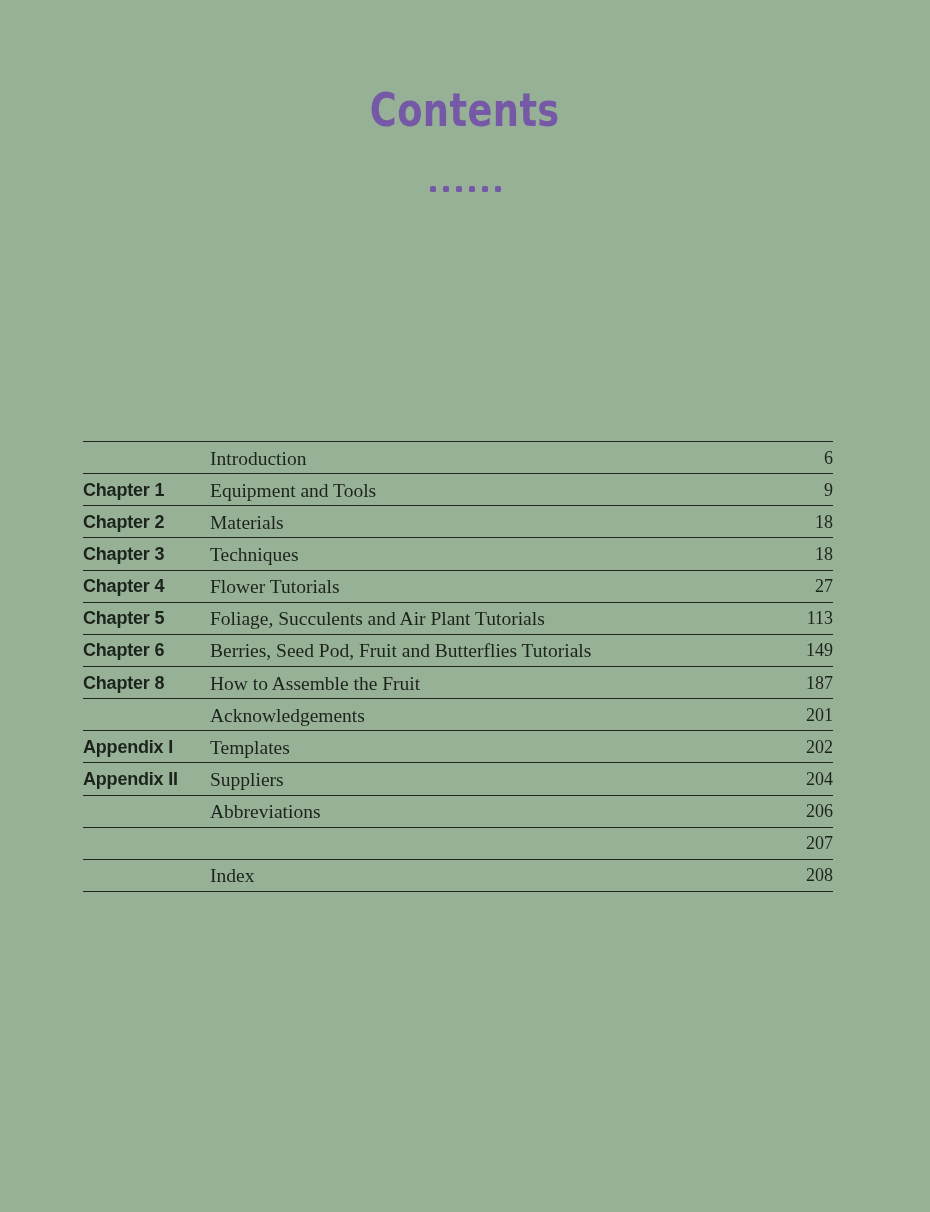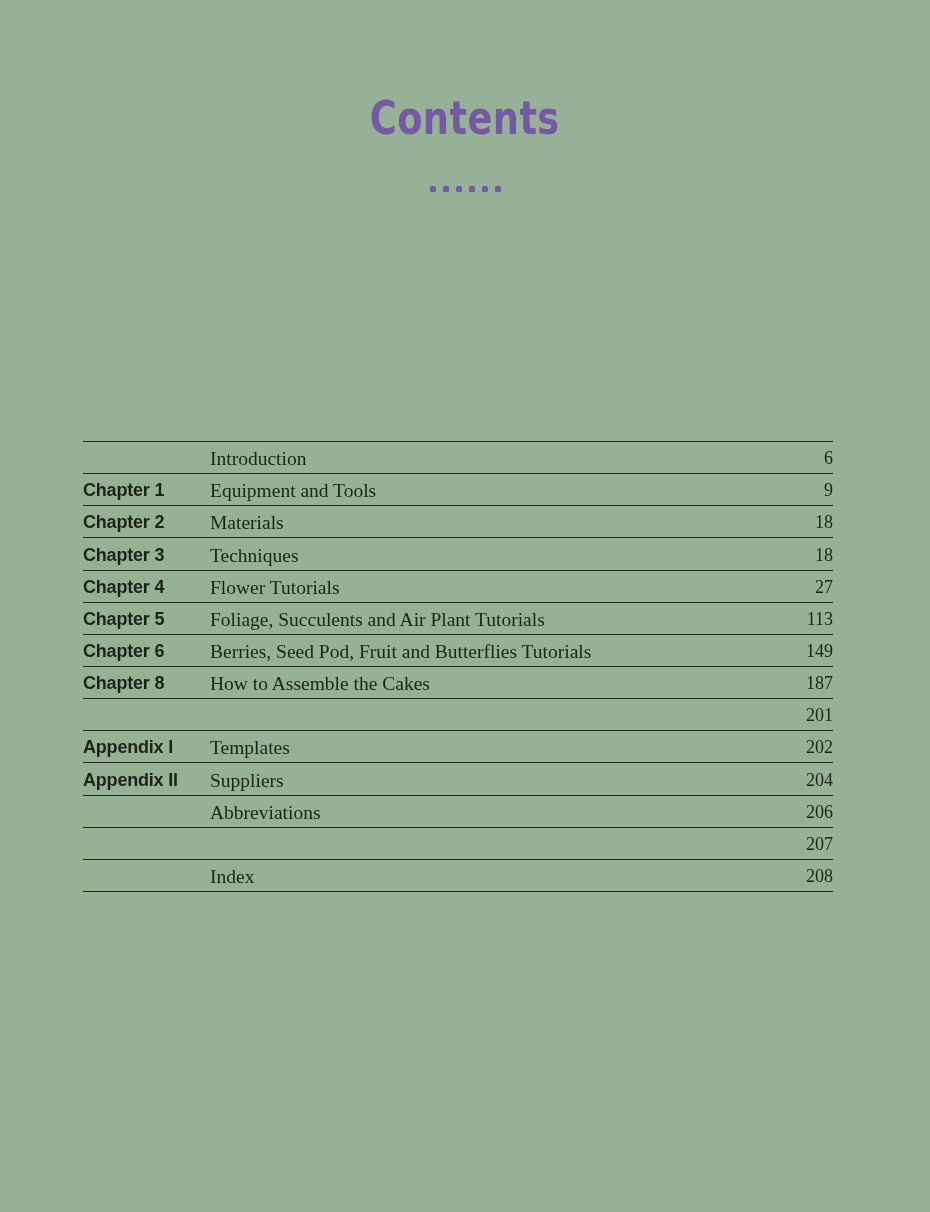--- a/index.html
+++ b/index.html
@@ -12,21 +12,21 @@
   html,body{margin:0;padding:0;}
   body{
     width:930px;height:1212px;
     background:var(--bg);
     position:relative;
     font-family:"Liberation Serif", serif;
     color:var(--ink);
     overflow:hidden;
   }
   .title{
-    position:absolute;top:92px;left:0;width:100%;
+    position:absolute;top:84px;left:0;width:100%;
     text-align:center;margin:0;
     font-family:"DejaVu Sans", sans-serif;
     font-weight:bold;
     font-size:46px;line-height:52px;
     color:var(--accent);
   }
   .title .squish{
     display:inline-block;
     transform:scaleX(0.8);
     transform-origin:center;
@@ -38,21 +38,21 @@
   }
   .dot{
     width:6px;height:5.5px;border-radius:1.5px;
     background:var(--accent);
   }
   .toc{
     position:absolute;top:441px;left:83px;width:750px;
     border-bottom:1.5px solid var(--rule);
   }
   .row{
-    display:flex;align-items:flex-end;
+    display:flex;align-items:center;
     height:32.15px;
     border-top:1.5px solid var(--rule);
     padding-top:1px;
   }
   .label{
     width:127px;flex:0 0 127px;
     font-family:"Liberation Sans", sans-serif;
     font-weight:bold;
     font-size:18px;line-height:29px;
     letter-spacing:-0.2px;
@@ -124,26 +124,27 @@
 
   <div class="row">
     <span class="label">Chapter 6</span>
     <span class="rtitle">Berries, Seed Pod, Fruit and Butterflies Tutorials</span>
     <span class="page-num">149</span>
   </div>
 
 
   <div class="row">
     <span class="label">Chapter 8</span>
-    <span class="rtitle">How to Assemble the Cakes</span>
+    <span class="rtitle">How to Assemble the Fruit</span>
     <span class="page-num">187</span>
   </div>
 
   <div class="row">
     <span class="label"></span>
+    <span class="rtitle">Acknowledgements</span>
     <span class="page-num">201</span>
   </div>
 
   <div class="row">
     <span class="label">Appendix I</span>
     <span class="rtitle">Templates</span>
     <span class="page-num">202</span>
   </div>
 
   <div class="row">

